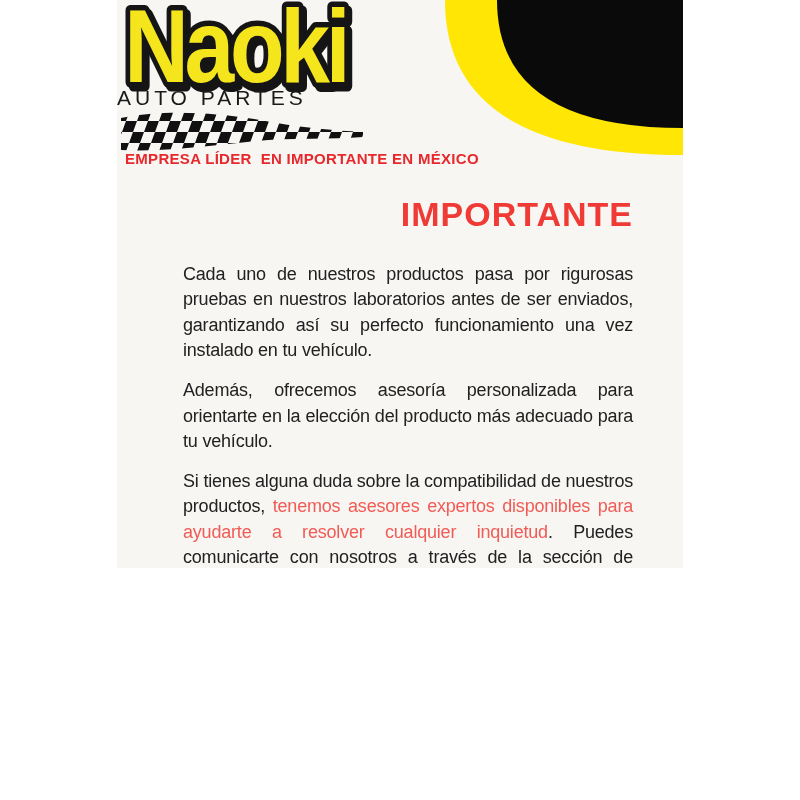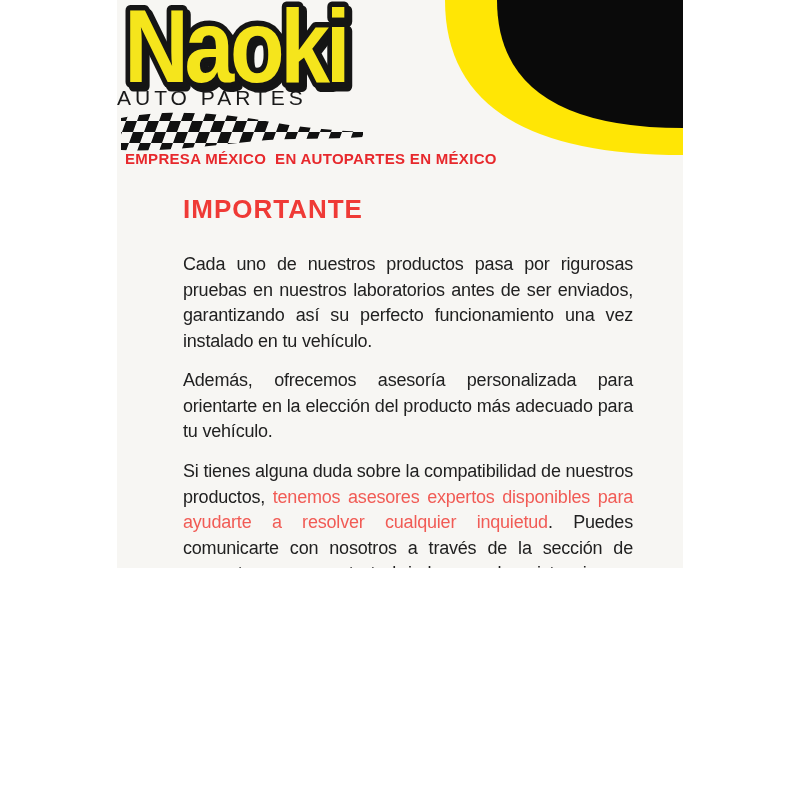--- a/index.html
+++ b/index.html
@@ -14,21 +14,21 @@
 
   .corner-decor{position:absolute;top:0;right:0;width:238px;height:160px;display:block;}
   .bottom-decor{position:absolute;bottom:0;left:0;width:566px;height:140px;display:block;}
 
   .logo-svg{position:absolute;left:2px;top:-2px;width:270px;height:108px;overflow:visible;}
   .logo-sub{position:absolute;left:0;top:86px;font-size:21px;font-weight:400;letter-spacing:4px;color:#191919;white-space:pre;}
   .flag{position:absolute;left:2px;top:110px;width:246px;height:42px;}
   .tagline{position:absolute;left:8px;top:150px;font-size:15px;font-weight:800;letter-spacing:0.3px;color:var(--tagline-red);white-space:pre;}
 
   .content{position:absolute;left:66px;top:194px;width:450px;}
-  .content h1{margin:0 0 27px 0;font-size:26px;line-height:1.2;font-weight:800;letter-spacing:1px;color:var(--heading-red);}
+  .content h1{margin:0 0 27px 0;font-size:34px;line-height:1.2;font-weight:800;letter-spacing:1px;color:var(--heading-red);text-align:right;}
   .content p{margin:0 0 14px 0;font-size:18px;line-height:1.42;font-weight:400;letter-spacing:-0.2px;color:var(--text-dark);text-align:justify;}
   .hl{color:var(--highlight-red);}
 </style>
 </head>
 <body>
 
 <div class="canvas">
   <div class="flyer">
 
     <svg class="corner-decor" viewBox="0 0 238 160" aria-hidden="true">
@@ -48,21 +48,21 @@
     <svg class="flag" viewBox="0 0 246 42" aria-hidden="true">
       <defs>
         <pattern id="checks" width="22" height="22" patternUnits="userSpaceOnUse" patternTransform="skewX(-20)">
           <rect x="0" y="0" width="11" height="11" fill="#111"></rect>
           <rect x="11" y="11" width="11" height="11" fill="#111"></rect>
         </pattern>
       </defs>
       <path d="M2,8 C50,-2 110,4 152,12 C192,19 226,21 244,22 L244,27 C210,30 168,27 128,32 C84,37 34,42 2,40 Z" fill="url(#checks)"></path>
     </svg>
 
-    <div class="tagline">EMPRESA MÉXICO  EN AUTOPARTES EN MÉXICO</div>
+    <div class="tagline">EMPRESA LÍDER  EN IMPORTANTE EN MÉXICO</div>
 
     <div class="content">
       <h1>IMPORTANTE</h1>
       <p>Cada uno de nuestros productos pasa por rigurosas pruebas en nuestros laboratorios antes de ser enviados, garantizando así su perfecto funcionamiento una vez instalado en tu vehículo.</p>
       <p>Además, ofrecemos asesoría personalizada para orientarte en la elección del producto más adecuado para tu vehículo.</p>
       <p><span>Si tienes alguna duda sobre la compatibilidad de nuestros productos, </span><span class="hl">tenemos asesores expertos disponibles para ayudarte a resolver cualquier inquietud</span><span>. Puedes comunicarte con nosotros a través de la sección de preguntas y con gusto te brindaremos la asistencia que necesites.</span></p>
     </div>
 
     <svg class="bottom-decor" viewBox="0 0 566 140" aria-hidden="true">
       <defs>

